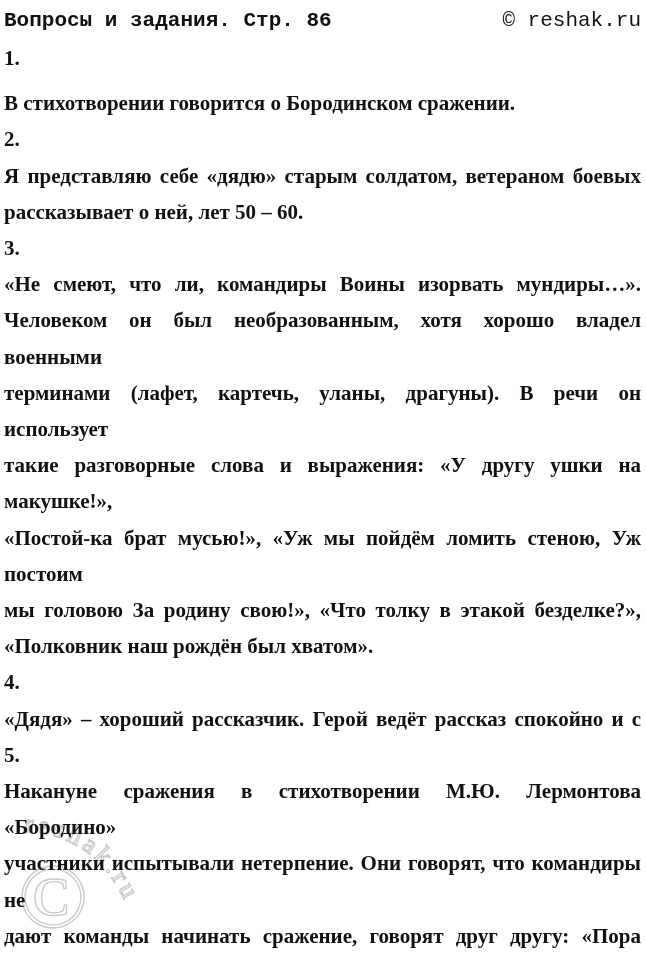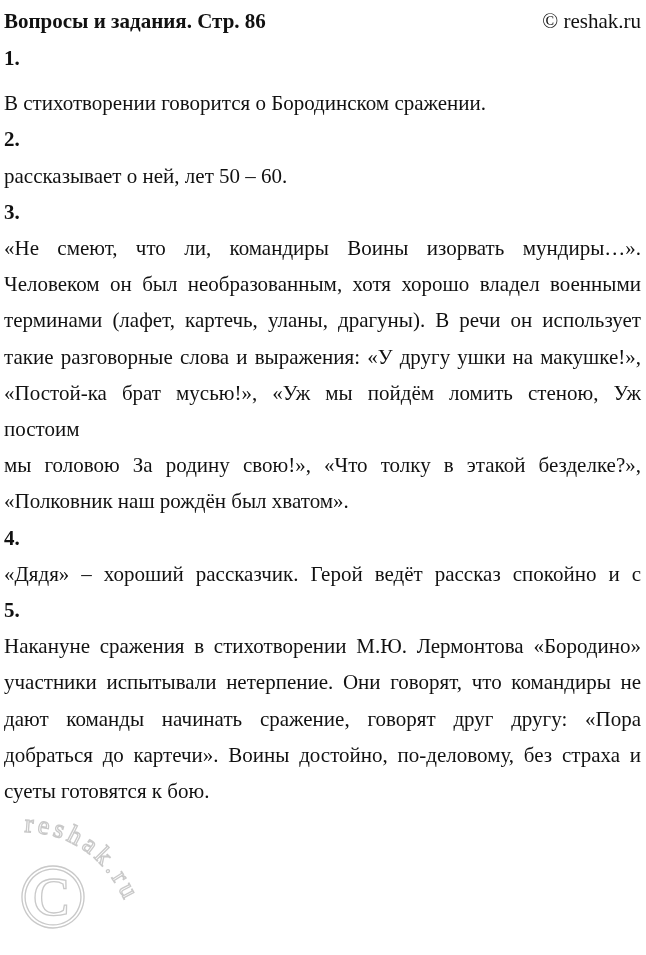--- a/index.html
+++ b/index.html
@@ -13,33 +13,35 @@
     padding: 2px 5px 0 4px;
     font-family: "Liberation Serif", "DejaVu Serif", serif;
     color: #111111;
     font-size: 21px;
   }
   .header-row {
     display: flex;
     justify-content: space-between;
     align-items: flex-start;
     line-height: 38px;
+    font-family: Liberation Mono, monospace;
   }
   .title { font-weight: bold; }
   .copyright { font-weight: normal; }
   .content { position: relative; z-index: 1; }
   .sec-num {
     font-weight: bold;
     line-height: 36.2px;
   }
   .line {
     line-height: 36.2px;
     text-align: justify;
     text-align-last: justify;
     white-space: normal;
+    font-weight: bold;
   }
   .line.last { text-align-last: left; }
   
   .section.first .line { margin-top: 9px; }
   .watermark {
     position: absolute;
     left: 0;
     top: 778px;
     z-index: 0;
     pointer-events: none;
@@ -66,20 +68,21 @@
       <div class="copyright">© reshak.ru</div>
     </div>
 
     <div id="sections">
         <div class="section first">
           <div class="sec-num">1.</div>
           <div class="line last">В стихотворении говорится о Бородинском сражении.</div>
         </div>
         <div class="section">
           <div class="sec-num">2.</div>
+          <div class="line">Я представляю себе «дядю» старым солдатом, ветераном боевых</div>
           <div class="line last">рассказывает о ней, лет 50 – 60.</div>
         </div>
         <div class="section">
           <div class="sec-num">3.</div>
           <div class="line">«Не смеют, что ли, командиры Воины изорвать мундиры…».</div>
           <div class="line">Человеком он был необразованным, хотя хорошо владел военными</div>
           <div class="line">терминами (лафет, картечь, уланы, драгуны). В речи он использует</div>
           <div class="line">такие разговорные слова и выражения: «У другу ушки на макушке!»,</div>
           <div class="line">«Постой-ка брат мусью!», «Уж мы пойдём ломить стеною, Уж постоим</div>
           <div class="line">мы головою За родину свою!», «Что толку в этакой безделке?»,</div>

